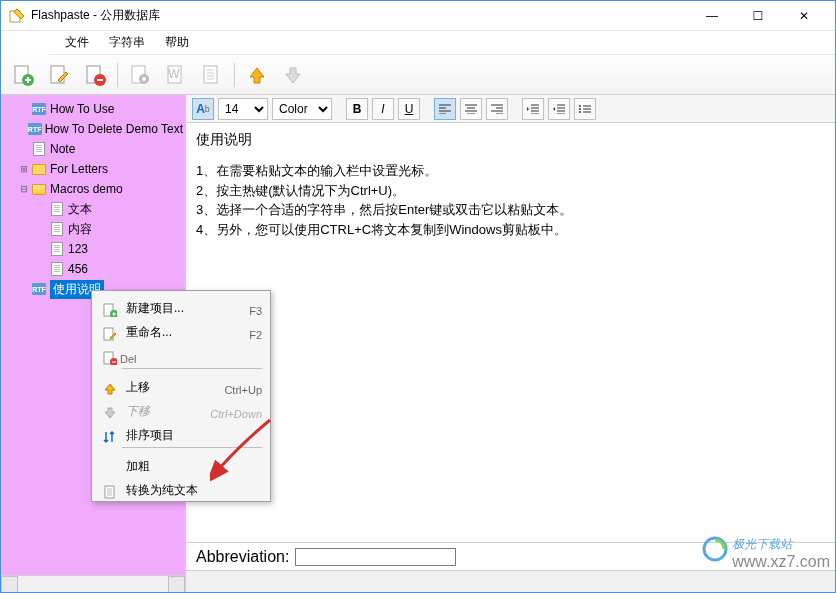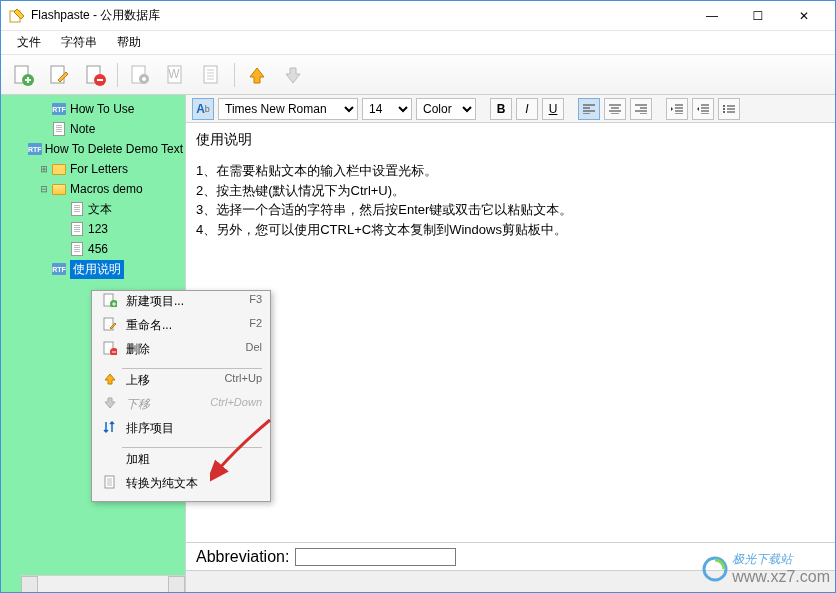--- a/index.html
+++ b/index.html
@@ -3,27 +3,27 @@
 <meta charset="utf-8">
 <style>
 *{box-sizing:border-box;margin:0;padding:0;font-family:"Microsoft YaHei","Segoe UI",Arial,sans-serif;font-size:12px;}
 body{background:#fff;width:836px;height:593px;overflow:hidden;position:relative;}
 .window{width:836px;height:593px;border:1px solid #4a90d9;display:flex;flex-direction:column;}
 .titlebar{height:30px;background:#fff;display:flex;align-items:center;padding:0 8px;border-bottom:1px solid #e5e5e5;}
 .titlebar .title-icon{width:16px;height:16px;margin-right:6px;}
 .titlebar .title-text{flex:1;color:#000;}
 .win-controls{display:flex;align-items:center;height:100%;}
 .win-btn{width:46px;height:30px;display:flex;align-items:center;justify-content:center;cursor:pointer;}
-.menubar{height:24px;background:#fff;display:flex;align-items:center;padding:0 8px;gap:4px;border-bottom:1px solid #e5e5e5;}
+.menubar{height:24px;background:#fff;display:flex;align-items:center;padding:0 8px;gap:4px;border-bottom:1px solid #e5e5e5;margin-left:48px;}
 .menu-item{padding:2px 8px;cursor:pointer;}
 .toolbar{height:40px;background:linear-gradient(#fdfdfd,#f4f4f4);display:flex;align-items:center;padding:0 8px;gap:8px;border-bottom:1px solid #d0d0d0;}
 .tb-btn{width:28px;height:28px;display:flex;align-items:center;justify-content:center;cursor:pointer;border:1px solid transparent;border-radius:2px;}
 .tb-sep{width:1px;height:24px;background:#d0d0d0;}
 .content{flex:1;display:flex;overflow:hidden;}
-.sidebar{width:185px;border-right:1px solid #d0d0d0;display:flex;flex-direction:column;position:relative;background:#86efac;padding-left:20px;}
+.sidebar{width:185px;border-right:1px solid #d0d0d0;display:flex;flex-direction:column;position:relative;background:#f0abfc;}
 .tree{flex:1;padding:4px 2px;overflow:auto;}
 .tree-item{display:flex;align-items:center;height:20px;padding:1px 0;cursor:pointer;}
 .tree-item .expander{width:14px;text-align:center;color:#666;font-size:9px;}
 .tree-item .indent{display:inline-block;}
 .tree-item .item-icon{width:16px;height:16px;margin-right:3px;display:flex;align-items:center;justify-content:center;}
 .tree-item .item-label{white-space:nowrap;}
 .tree-item.selected .item-label{background:#0078d7;color:#fff;padding:1px 3px;}
 .sidebar-scroll{height:17px;background:#f0f0f0;border-top:1px solid #d0d0d0;display:flex;}
 .sidebar-scroll .sb-btn{width:17px;height:17px;background:#e8e8e8;border:1px solid #c0c0c0;}
 .sidebar-scroll .sb-track{flex:1;}
@@ -34,29 +34,29 @@
 .fb-sep{width:6px;}
 select.fb-select{height:22px;border:1px solid #c0c0c0;background:#fff;font-size:12px;padding:0 2px;}
 .editor{flex:1;padding:8px 10px;background:#fff;overflow:auto;font-family:"SimSun",serif;}
 .editor-title{font-size:14px;margin-bottom:12px;}
 .editor-line{font-size:13px;line-height:1.5;}
 .abbrev-bar{height:28px;display:flex;align-items:center;padding:0 10px;gap:6px;border-top:1px solid #d0d0d0;}
 .abbrev-bar label{font-size:16px;text-align:center;}
 .abbrev-bar input{flex:0 0 160px;height:18px;border:1px solid #7a7a7a;padding:0 2px;}
 .status-bar{height:22px;border-top:1px solid #d0d0d0;background:#f0f0f0;}
 .context-menu{position:absolute;left:91px;top:290px;width:180px;background:#f5f5f5;border:1px solid #a0a0a0;box-shadow:2px 2px 6px rgba(0,0,0,0.25);padding:2px;}
-.cm-item{display:flex;align-items:flex-start;height:24px;padding:0 6px;cursor:pointer;}
+.cm-item{display:flex;align-items:flex-end;height:24px;padding:0 6px;cursor:pointer;}
 .cm-item.disabled{color:#a0a0a0;cursor:default;font-style:italic;}
 .cm-icon{width:20px;display:flex;align-items:center;justify-content:center;}
 .cm-label{flex:1;padding-left:6px;}
 .cm-shortcut{color:#666;font-size:11px;}
 .cm-item.disabled .cm-shortcut{color:#b0b0b0;}
 .cm-sep{height:1px;background:#c0c0c0;margin:3px 6px 3px 28px;}
 .arrow-annot{position:absolute;left:210px;top:415px;pointer-events:none;}
-.watermark{position:absolute;right:6px;bottom:7px;font-size:14px;color:#5aa8e0;font-style:italic;display:flex;align-items:center;gap:4px;}
+.watermark{position:absolute;right:6px;bottom:22px;font-size:14px;color:#5aa8e0;font-style:italic;display:flex;gap:4px;}
 .watermark .wm-sub{font-size:16px;color:#888;font-style:normal;display:block;}
 .icon-rtf{background:#5b9bd5;color:#fff;font-size:7px;font-weight:bold;width:14px;height:12px;border-radius:1px;display:flex;align-items:center;justify-content:center;}
 .icon-doc{border:1px solid #999;background:#fff;width:12px;height:14px;position:relative;}
 .icon-doc:before{content:"";position:absolute;top:2px;left:2px;right:2px;height:1px;background:#bbb;box-shadow:0 2px #bbb,0 4px #bbb,0 6px #bbb;}
 .icon-folder{width:14px;height:11px;background:#ffd968;border:1px solid #d4a017;border-radius:1px;}
 .icon-folder.open{background:linear-gradient(#ffe48a,#ffc93c);}
 </style>
 </head>
 <body>
 
@@ -150,34 +150,34 @@
             <span class="expander"></span>
             <span class="item-icon">
               <span class="icon-rtf">RTF</span>
             </span>
             <span class="item-label">How To Use</span>
           </div>
           <div class="tree-item">
             <span class="indent" style="width: 14px;"></span>
             <span class="expander"></span>
             <span class="item-icon">
+              <span class="icon-rtf">RTF</span>
+            </span>
+            <span class="item-label">How To Delete Demo Text</span>
+          </div>
+          <div class="tree-item">
+            <span class="indent" style="width: 14px;"></span>
+            <span class="expander"></span>
+            <span class="item-icon">
               <span class="icon-doc"></span>
             </span>
             <span class="item-label">Note</span>
           </div>
           <div class="tree-item">
             <span class="indent" style="width: 14px;"></span>
-            <span class="expander"></span>
-            <span class="item-icon">
-              <span class="icon-rtf">RTF</span>
-            </span>
-            <span class="item-label">How To Delete Demo Text</span>
-          </div>
-          <div class="tree-item">
-            <span class="indent" style="width: 14px;"></span>
             <span class="expander">⊞</span>
             <span class="item-icon">
               <span class="icon-folder"></span>
             </span>
             <span class="item-label">For Letters</span>
           </div>
           <div class="tree-item">
             <span class="indent" style="width: 14px;"></span>
             <span class="expander">⊟</span>
             <span class="item-icon">
@@ -185,20 +185,28 @@
             </span>
             <span class="item-label">Macros demo</span>
           </div>
           <div class="tree-item">
             <span class="indent" style="width: 32px;"></span>
             <span class="expander"></span>
             <span class="item-icon">
               <span class="icon-doc"></span>
             </span>
             <span class="item-label">文本</span>
+          </div>
+          <div class="tree-item">
+            <span class="indent" style="width: 32px;"></span>
+            <span class="expander"></span>
+            <span class="item-icon">
+              <span class="icon-doc"></span>
+            </span>
+            <span class="item-label">内容</span>
           </div>
           <div class="tree-item">
             <span class="indent" style="width: 32px;"></span>
             <span class="expander"></span>
             <span class="item-icon">
               <span class="icon-doc"></span>
             </span>
             <span class="item-label">123</span>
           </div>
           <div class="tree-item">
@@ -224,21 +232,20 @@
         <div class="sb-btn"></div>
       </div>
     </div>
 
     <div class="main">
       <div class="format-bar">
         <div class="fb-btn active">
             <b style="color:#1565c0">A</b>
             <span style="color:#666;font-size:9px">b</span>
           </div>
-        <select class="fb-select" style="width:140px" id="font-sel"><option>Times New Roman</option><option>Arial</option><option>SimSun</option></select>
         <select class="fb-select" style="width:50px" id="size-sel"><option>10</option><option>12</option><option selected="">14</option><option>16</option><option>18</option></select>
         <select class="fb-select" style="width:60px" id="color-sel"><option>Color</option></select>
         <div class="fb-sep"></div>
         <div class="fb-btn">
             <b>B</b>
           </div>
         <div class="fb-btn">
             <i>I</i>
           </div>
         <div class="fb-btn">
@@ -325,21 +332,20 @@
       <span class="cm-shortcut">F2</span>
     </div>
     <div class="cm-item">
       <span class="cm-icon">
         <svg width="14" height="14">
           <rect x="1" y="1" width="9" height="12" fill="#fff" stroke="#999"></rect>
           <circle cx="11" cy="11" r="4" fill="#e53935"></circle>
           <path d="M9 11h4" stroke="#fff"></path>
         </svg>
       </span>
-      <span class="cm-label">删除</span>
       <span class="cm-shortcut">Del</span>
     </div>
     <div class="cm-sep"></div>
     <div class="cm-item">
       <span class="cm-icon">
         <svg width="14" height="14">
           <path d="M7 2 L12 8 L9 8 L9 12 L5 12 L5 8 L2 8 Z" fill="#ffb020" stroke="#c08000"></path>
         </svg>
       </span>
       <span class="cm-label">上移</span>

